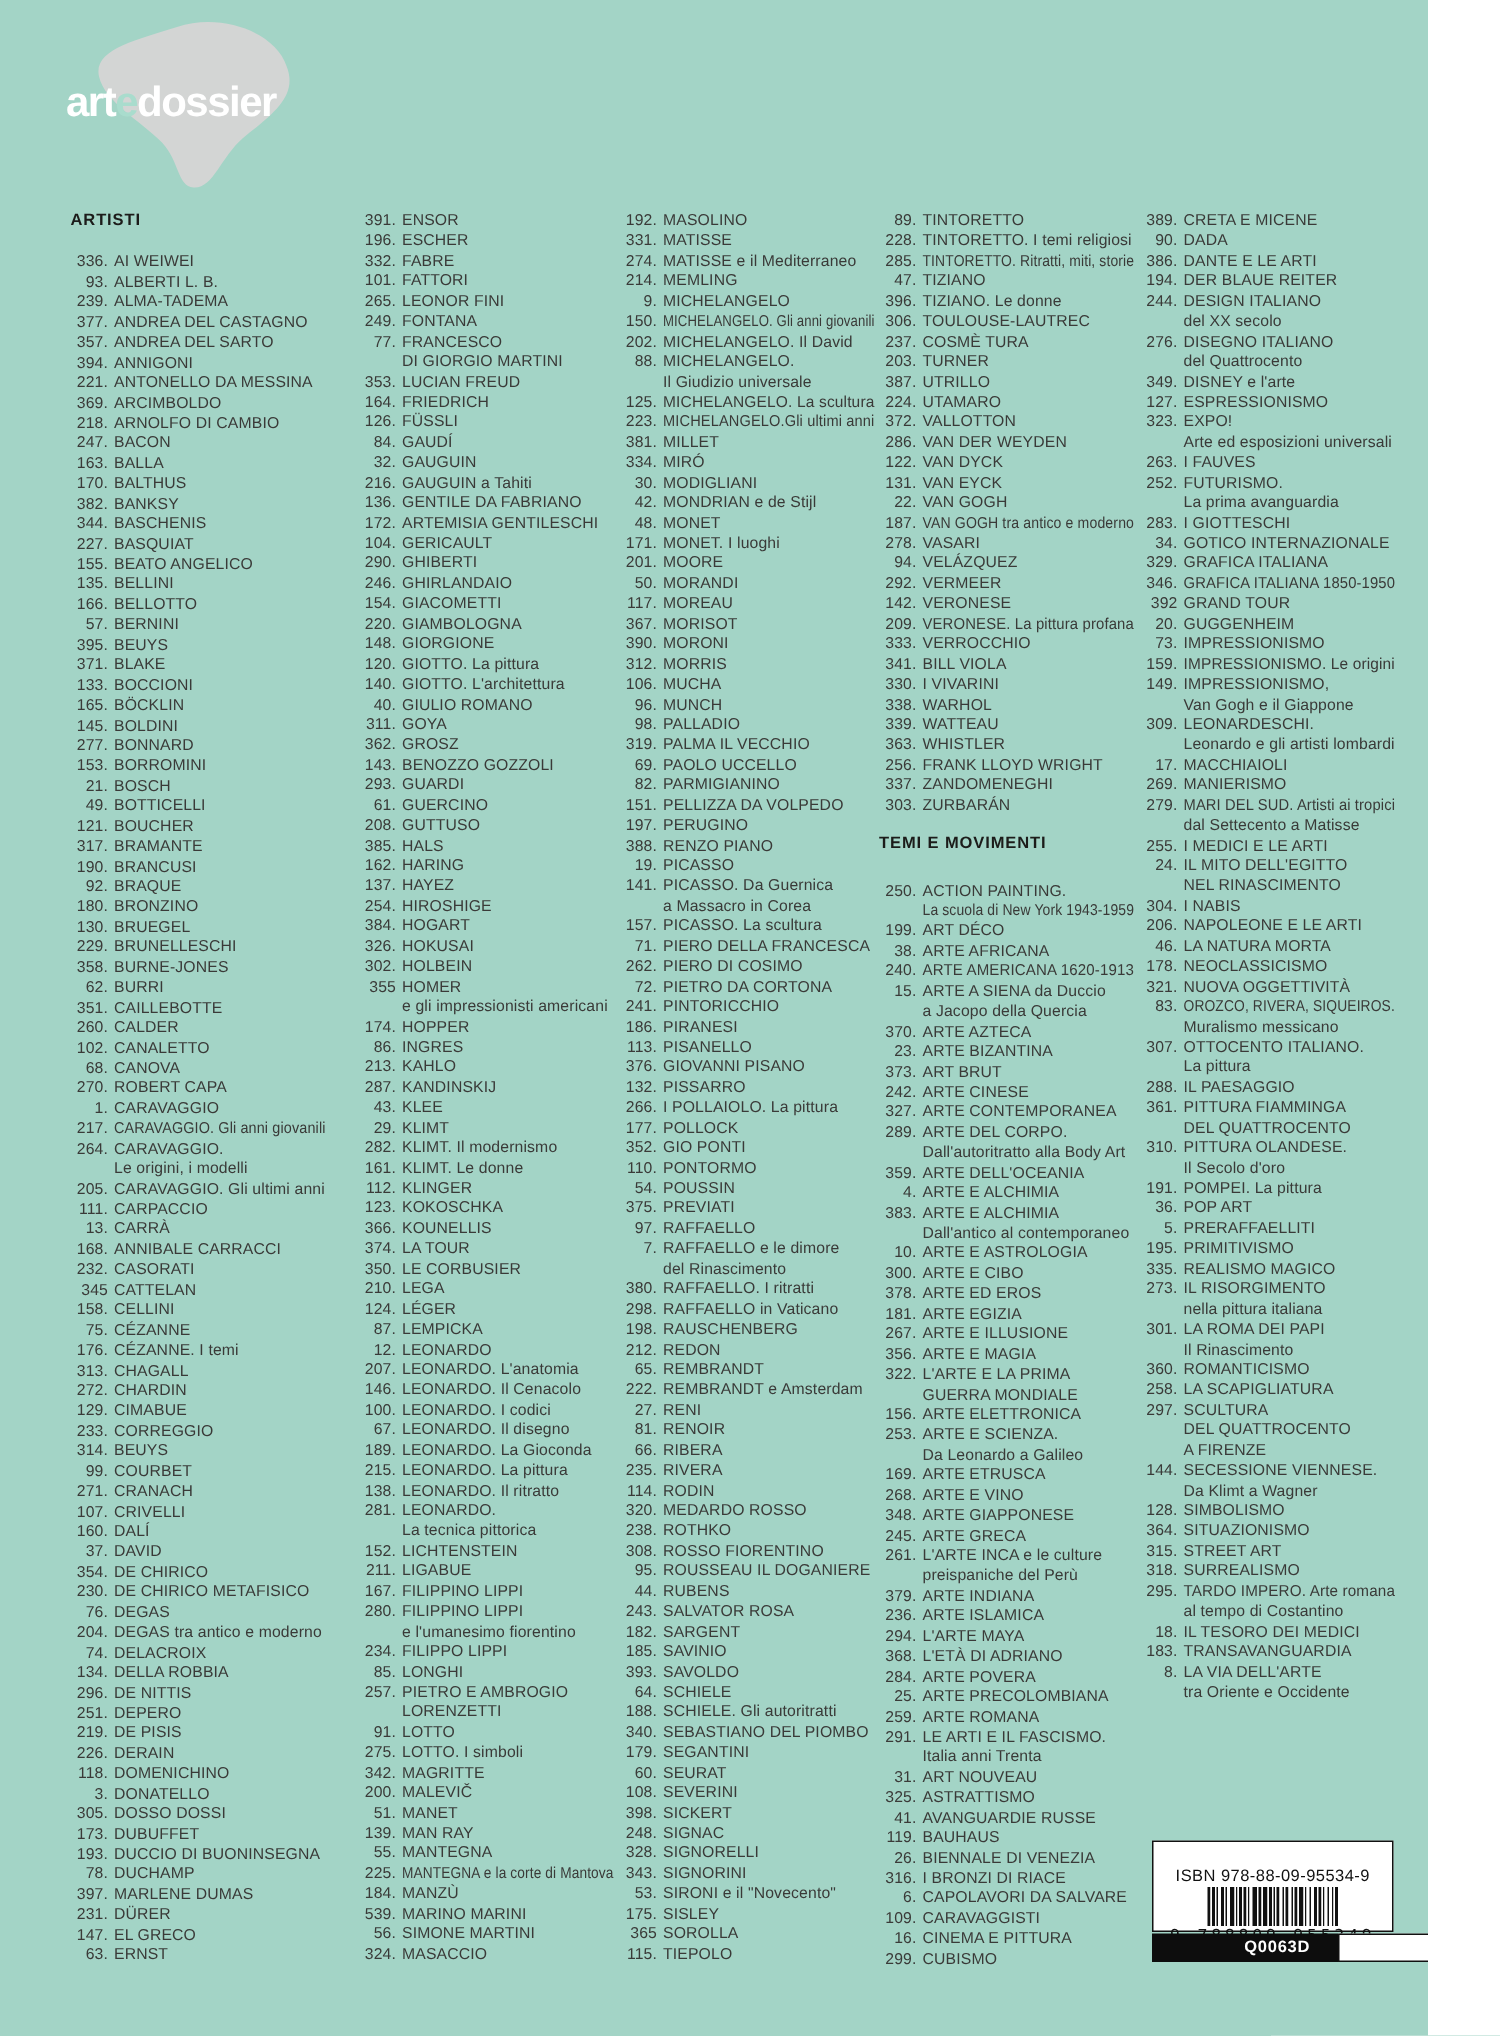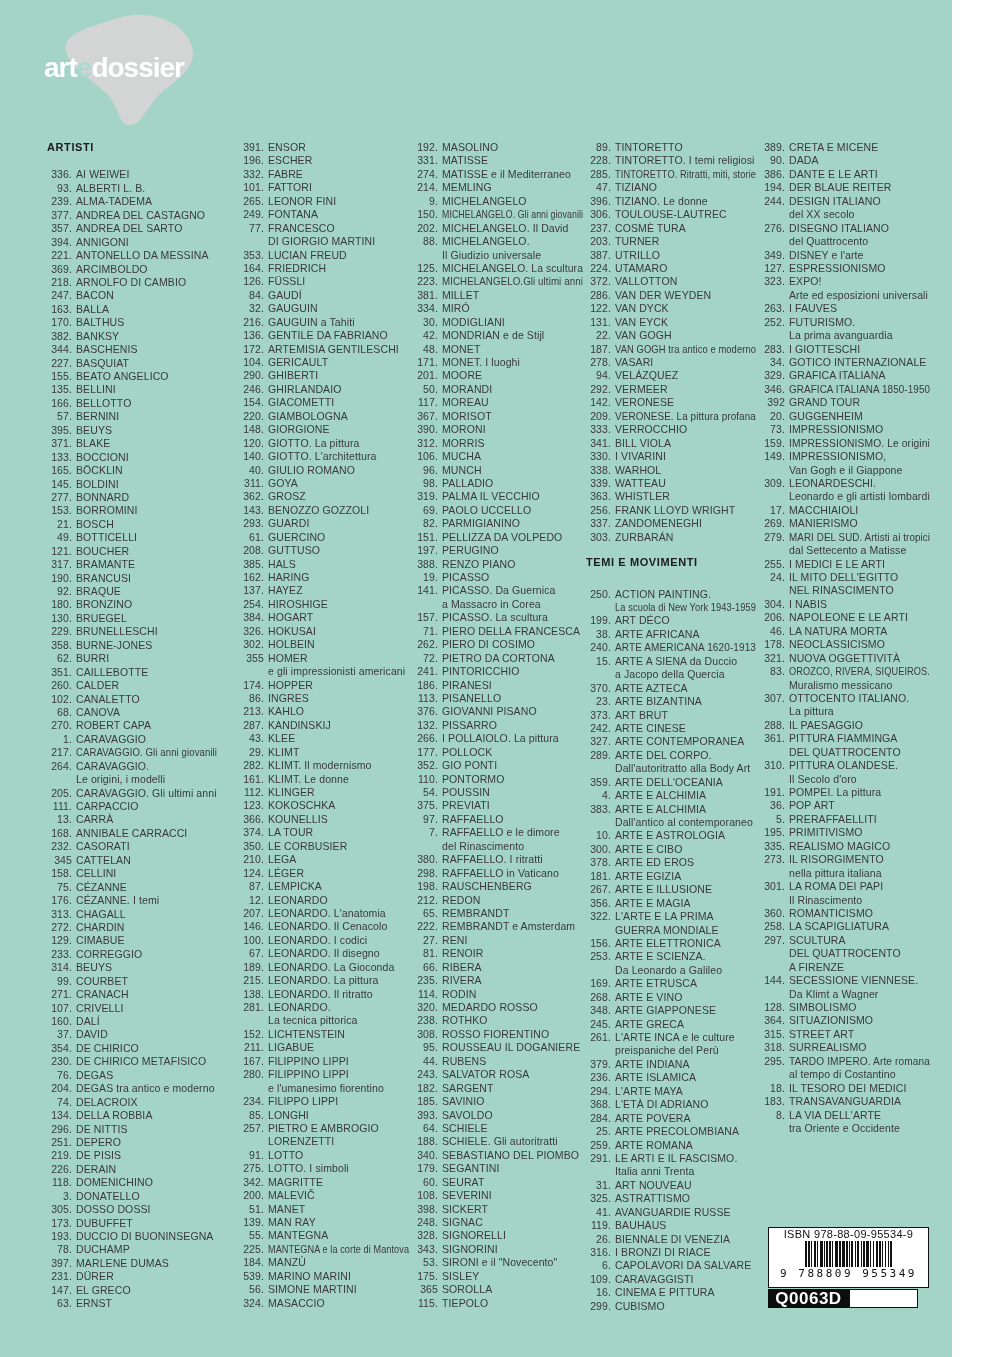--- a/index.html
+++ b/index.html
@@ -37,36 +37,37 @@
     font-weight:bold;color:#1c1c1a;font-size:11px;
     letter-spacing:0.6px;padding-left:7px;
   }
   .spacer{width:100%;}
   
   .barcode-box{
     position:absolute;left:768px;top:1227px;width:161px;height:61px;
     background:#ffffff;border:1px solid #111;box-sizing:border-box;
     text-align:center;
   }
-  .isbn{font-size:11px;color:#111;margin-top:0;letter-spacing:0.3px;}
+  .isbn{font-size:11px;color:#111;margin-top:17px;letter-spacing:0.3px;}
   .bars{
     height:26px;margin:1px auto 0 auto;width:146px;
     display:flex;align-items:stretch;justify-content:center;
   }
   .bars .b{background:#111;height:100%;}
   .bars .s{background:#fff;height:100%;}
   .digits{
     font-family:"DejaVu Sans Mono","Liberation Mono",monospace;
     font-size:11px;color:#111;letter-spacing:2.5px;margin-top:0px;
   }
   .code-ribbon{position:absolute;left:768px;top:1289px;height:19px;display:flex;}
   .code-black{
     width:81px;height:19px;background:#0d0d0d;color:#ffffff;
-    font-size:17px;font-weight:bold;text-align:center;line-height:19px;
+    font-size:11px;font-weight:bold;text-align:center;line-height:19px;
     letter-spacing:0.5px;
+    padding-left:43px;
   }
   .code-white{width:69px;height:19px;background:#ffffff;border:1px solid #111;box-sizing:border-box;}
 </style>
 </head>
 <body>
 
 <div id="page">
 
   <svg class="brush" viewBox="0 0 160 120">
     <path d="M 70 6 C 100 -4 136 10 143 32 C 151 52 134 64 114 80

